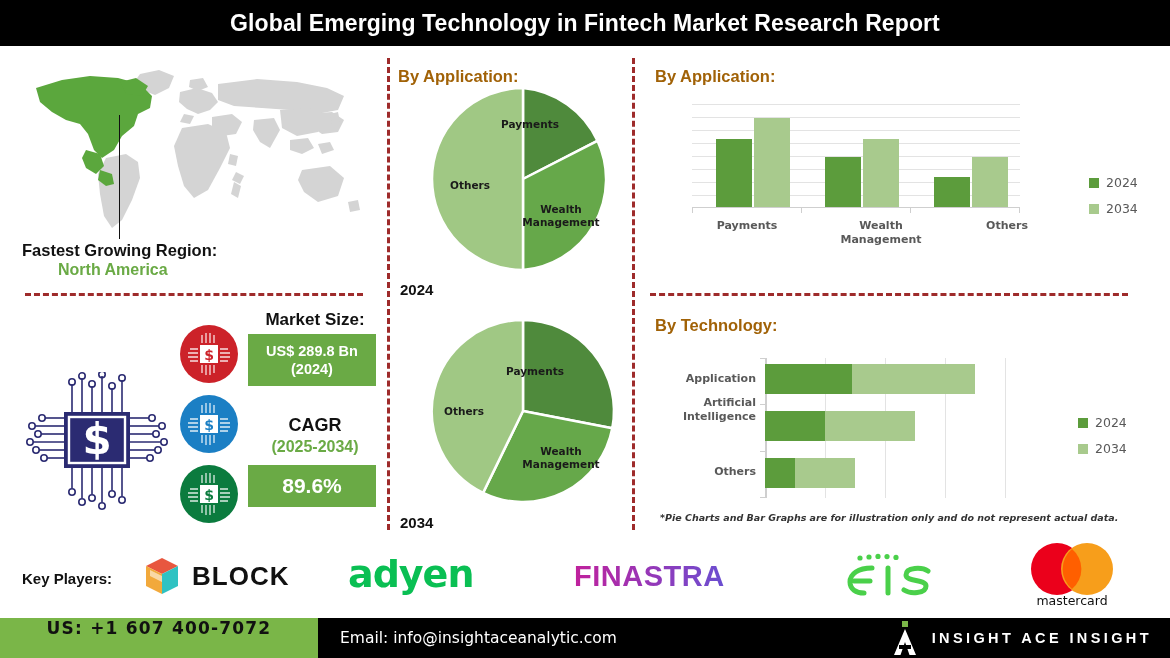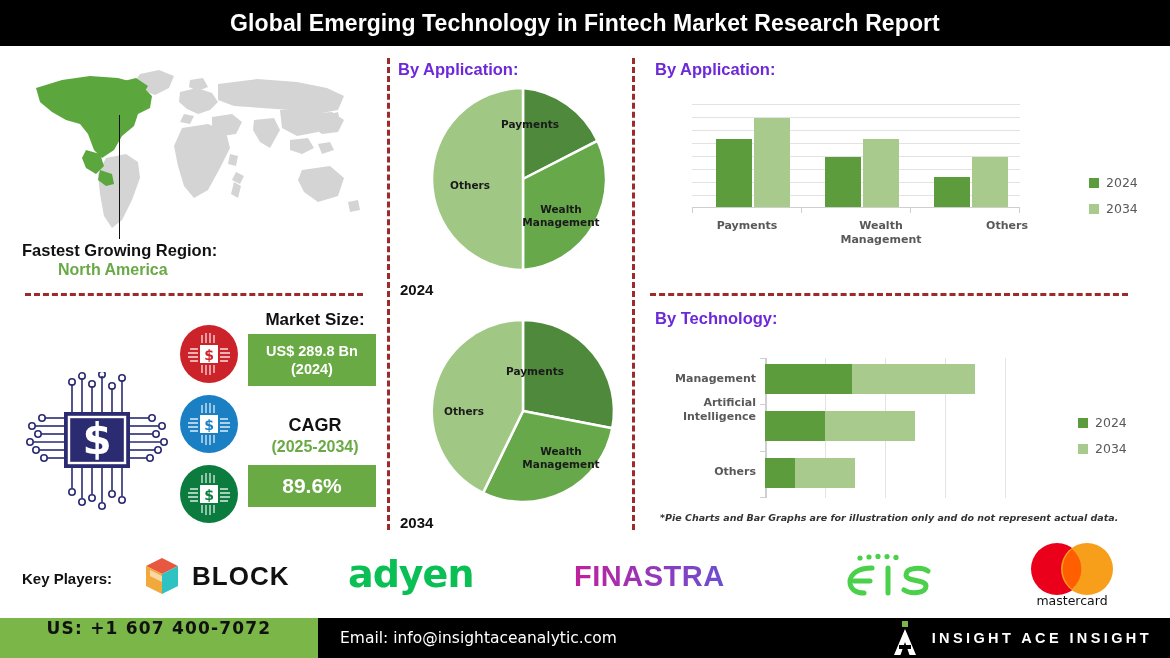--- a/index.html
+++ b/index.html
@@ -43,21 +43,21 @@
     color:#fff;font-size:14.5px;font-weight:bold;line-height:18px;text-align:center;}
   .cagr-title{position:absolute;left:243px;top:415px;width:144px;text-align:center;
     font-size:18px;font-weight:bold;color:#111;}
   .cagr-years{position:absolute;left:243px;top:438px;width:144px;text-align:center;
     font-size:16px;font-weight:bold;color:#6aaa45;}
   .cagr-box{position:absolute;left:248px;top:465px;width:128px;height:42px;background:#6aaa45;
     display:flex;align-items:center;justify-content:center;
     color:#fff;font-size:21px;font-weight:bold;}
 
   
-  .sec-title{position:absolute;font-size:16.5px;font-weight:bold;color:#6d28d9;}
+  .sec-title{position:absolute;font-size:16.5px;font-weight:bold;color:#a16207;margin-top:7px;}
   .pie{position:absolute;}
   .pie svg{display:block;}
   .pie-year{position:absolute;font-size:15px;font-weight:bold;color:#111;}
   .pie-lbl{position:absolute;font-size:10.5px;font-weight:bold;color:#1a1a1a;
     text-align:center;line-height:13px;font-family:"DejaVu Sans",sans-serif;}
 
   
   .vbar-area{position:absolute;left:692px;top:104px;width:328px;height:104px;}
   .vbar-grid{position:absolute;left:0;top:0;width:100%;height:100%;}
   .vbar-grid i{position:absolute;left:0;width:100%;height:1px;background:#e3e3e3;display:block;}
@@ -387,21 +387,21 @@
     <div class="hrow" style="left:0;top:53px;">
       <span class="hseg" style="width:60px;background:#5c9c3c;"></span>
       <span class="hseg" style="width:90px;background:#a8ca8d;"></span>
     </div>
     <div class="hrow" style="left:0;top:100px;">
       <span class="hseg" style="width:30px;background:#5c9c3c;"></span>
       <span class="hseg" style="width:60px;background:#a8ca8d;"></span>
     </div>
   </div>
 
-  <div class="hcat" style="left:650px;top:372px;width:106px;">Management</div>
+  <div class="hcat" style="left:650px;top:372px;width:106px;">Application</div>
   <div class="hcat" style="left:650px;top:396px;width:106px;">Artificial Intelligence</div>
   <div class="hcat" style="left:650px;top:465px;width:106px;">Others</div>
 
   <div class="legend" style="left:1078px;top:415px;">
     <div class="legend-row">
       <span class="legend-sw" style="background:#5c9c3c;"></span>
       <span class="legend-txt">2024</span>
     </div>
     <div class="legend-row">
       <span class="legend-sw" style="background:#a8ca8d;"></span>

